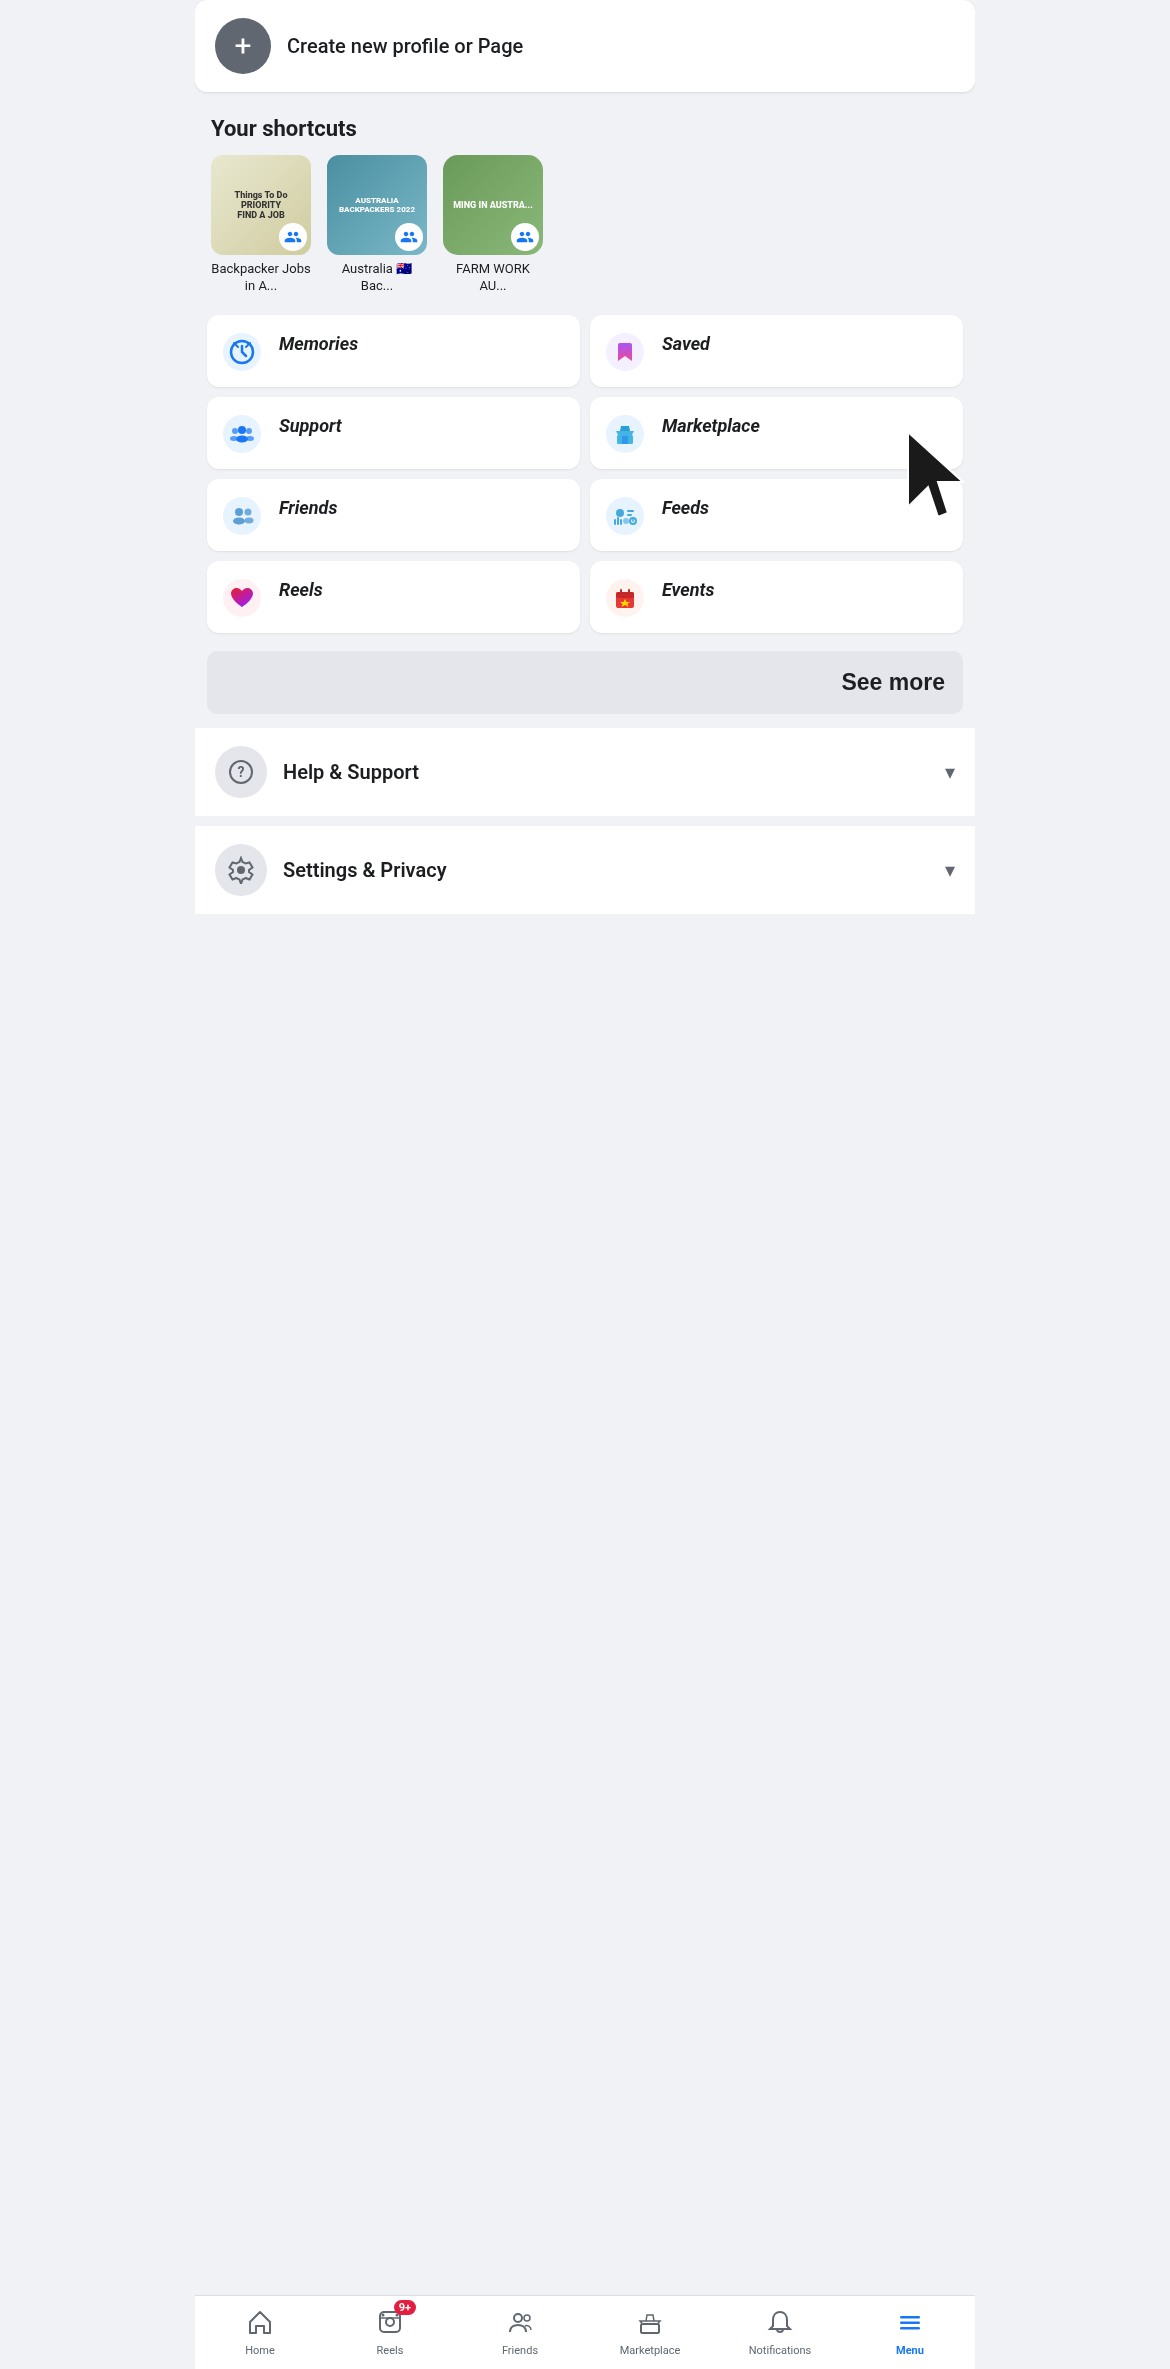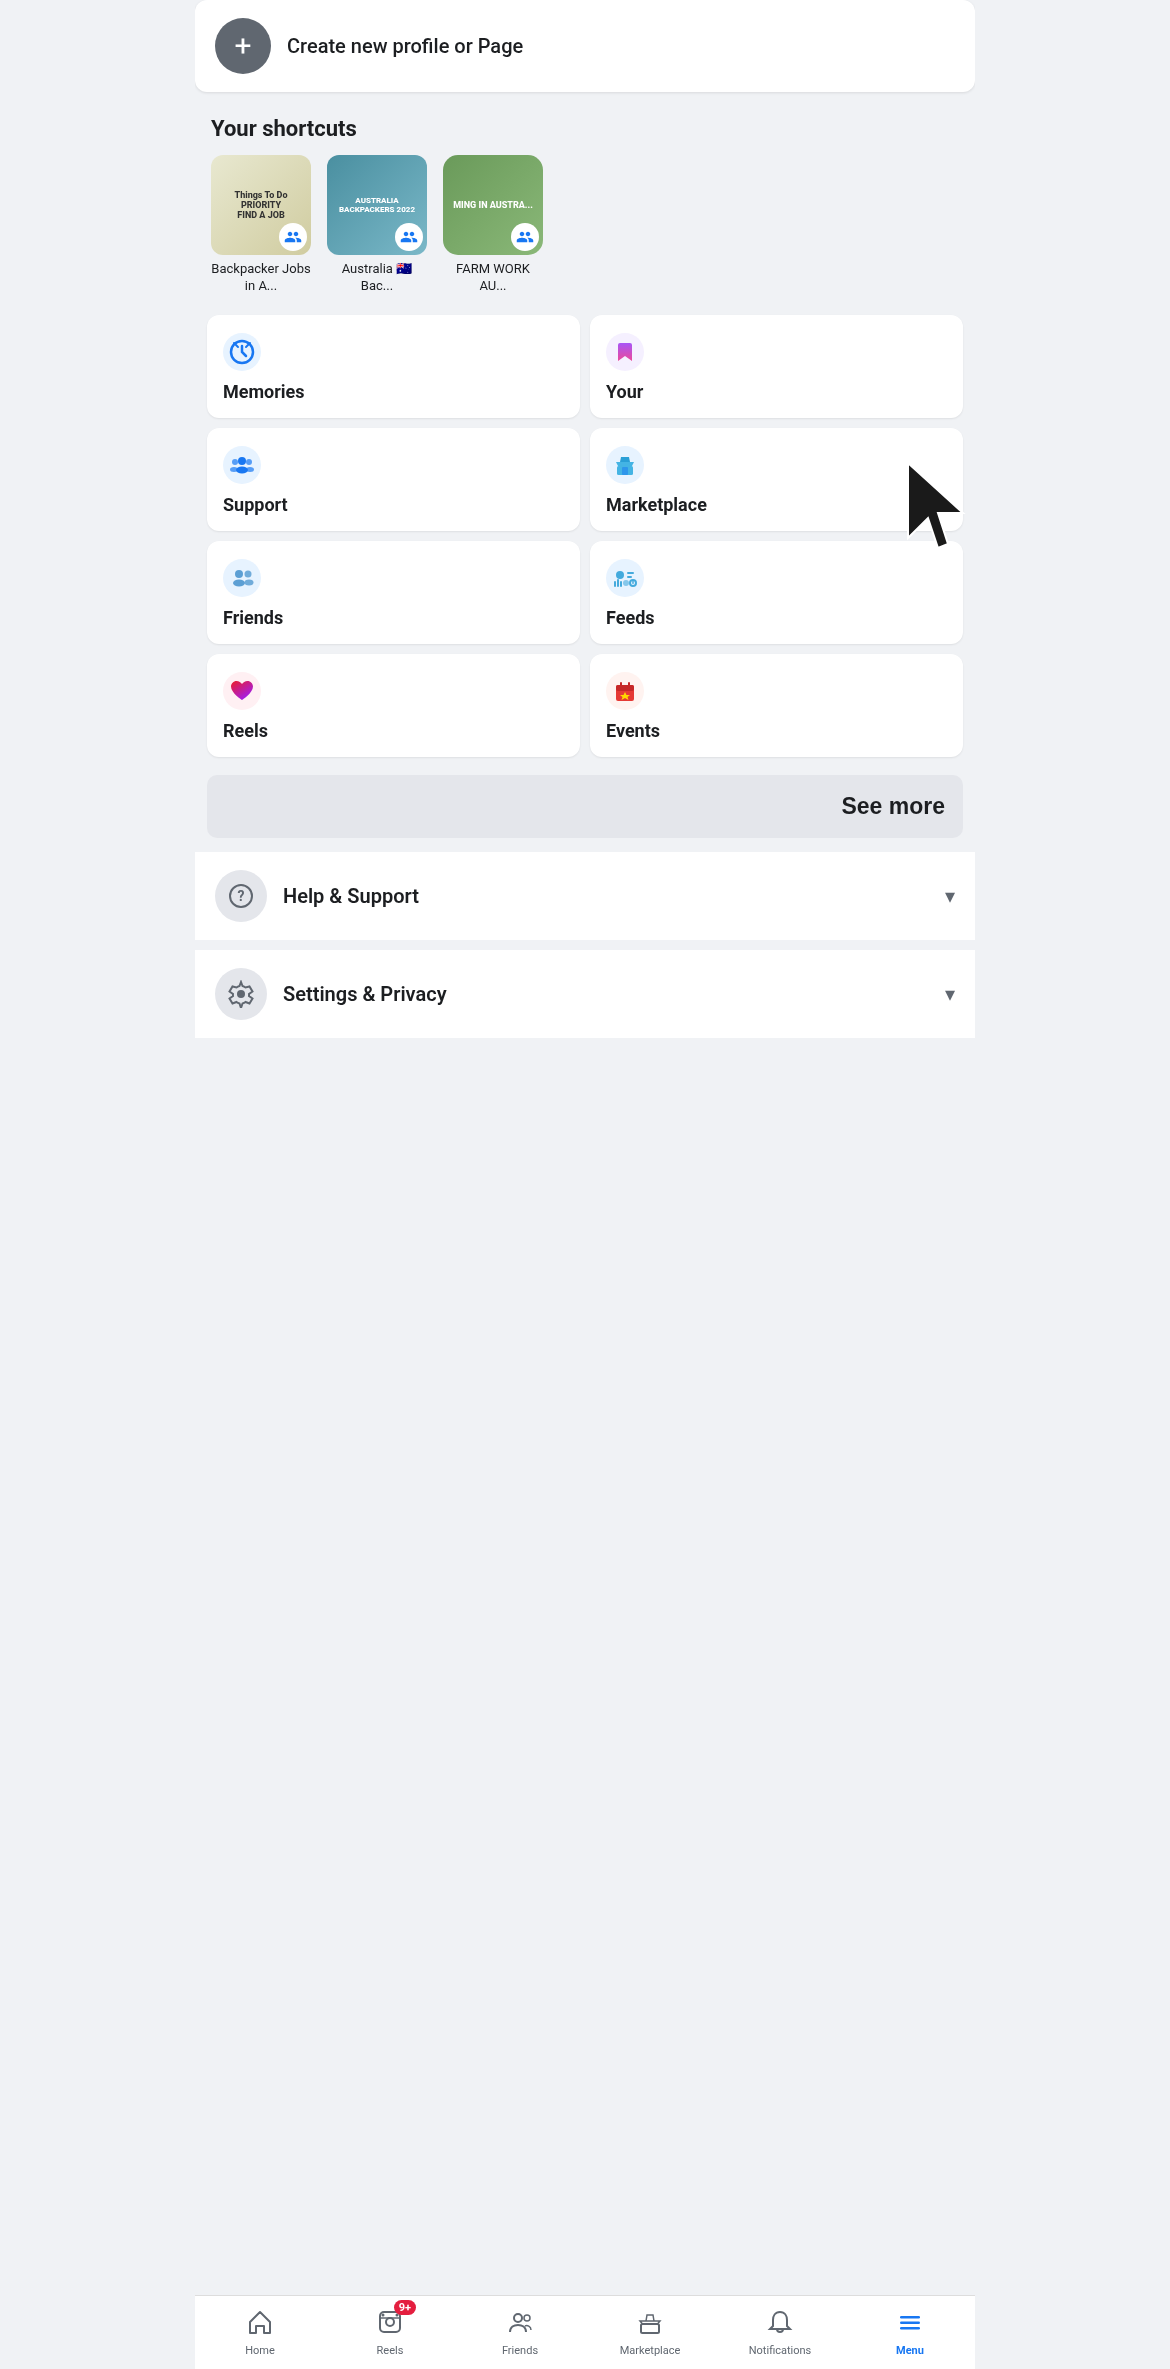--- a/index.html
+++ b/index.html
@@ -117,25 +117,26 @@
       display: grid;
       grid-template-columns: 1fr 1fr;
       gap: 10px;
       padding: 14px 12px;
     }
     .menu-card {
       background: #fff;
       border-radius: 12px;
       padding: 18px 16px 16px;
       display: flex;
-      flex-direction: column;
-      gap: 10px;
+      flex-direction: row;
+      gap: 18px;
       box-shadow: 0 1px 2px rgba(0,0,0,0.08);
       cursor: pointer;
       position: relative;
+      font-style: italic;
     }
     .menu-card-icon {
       width: 38px;
       height: 38px;
       display: flex;
       align-items: center;
       justify-content: center;
     }
     .menu-card-label {
       font-size: 18px;
@@ -333,21 +334,21 @@
           <circle cx="19" cy="19" r="19" fill="#F5F0FF"></circle>
           <path d="M14 10 h10 a2 2 0 0 1 2 2 v16 l-7-5 -7 5 V12 a2 2 0 0 1 2-2z" fill="url(#bookmarkGrad)"></path>
           <defs>
             <linearGradient id="bookmarkGrad" x1="19" y1="10" x2="19" y2="28" gradientUnits="userSpaceOnUse">
               <stop offset="0%" stop-color="#a855f7"></stop>
               <stop offset="100%" stop-color="#ec4899"></stop>
             </linearGradient>
           </defs>
         </svg>
       </div>
-      <span class="menu-card-label">Your</span>
+      <span class="menu-card-label">Saved</span>
     </div>
 
     <div class="menu-card">
       <div class="menu-card-icon">
         <svg width="38" height="38" viewBox="0 0 38 38" fill="none">
           <circle cx="19" cy="19" r="19" fill="#E7F3FF"></circle>
           <circle cx="19" cy="15" r="4" fill="#1877f2"></circle>
           <ellipse cx="19" cy="24" rx="6" ry="3.5" fill="#1877f2"></ellipse>
           <circle cx="12" cy="16" r="3" fill="#1877f2" opacity="0.7"></circle>
           <ellipse cx="11" cy="23.5" rx="4" ry="2.5" fill="#1877f2" opacity="0.7"></ellipse>

